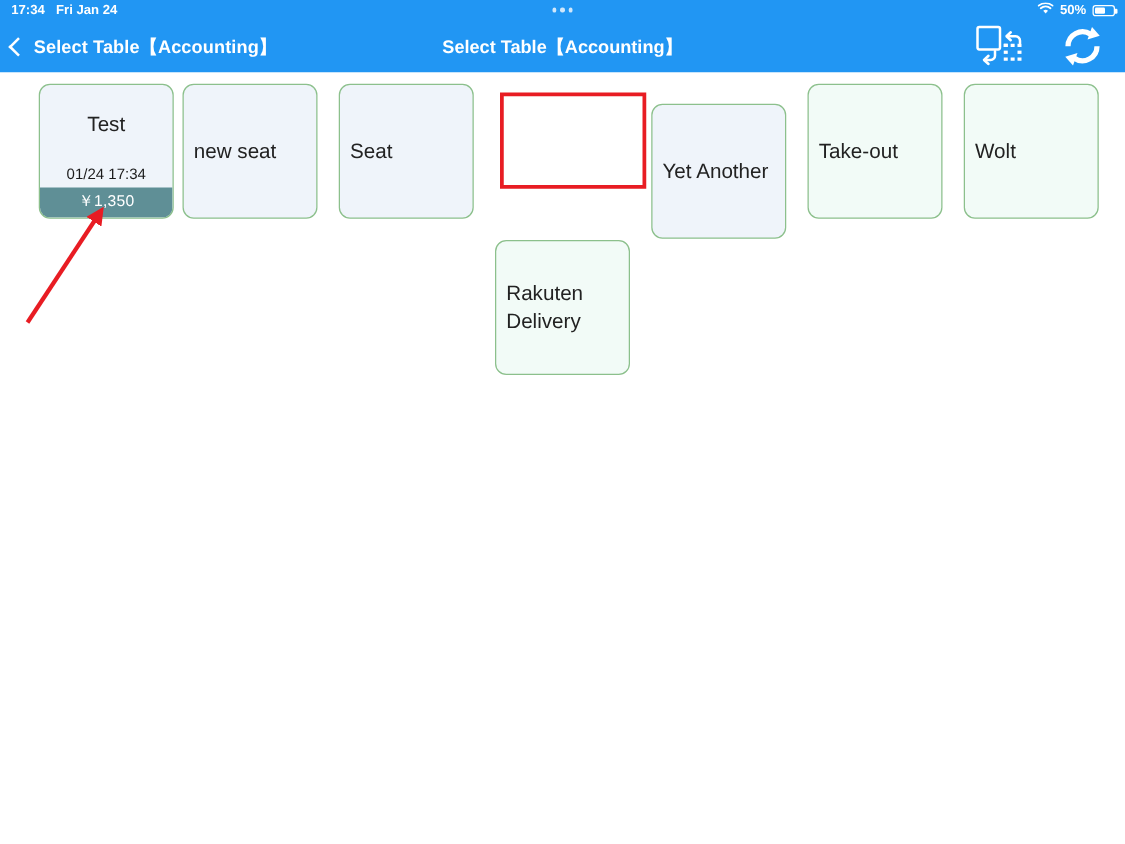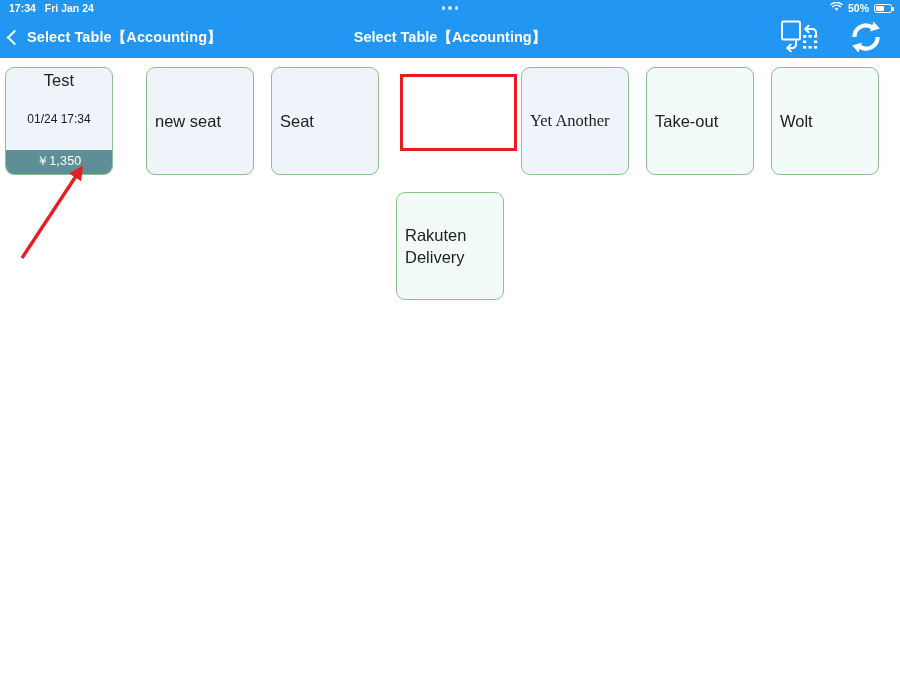--- a/index.html
+++ b/index.html
@@ -303,32 +303,32 @@
           <polygon points="10.4,33.4 4.2,26.4 14.0,23.4" fill="#ffffff"></polygon>
         </svg>
       </span>
     </span>
 
   </div>
 </div>
 
 <div class="table-area">
 
-<div class="table-card occupied" style="left: 5px; top: 9px; gap: 20px;">
+<div class="table-card occupied" style="left: 31px; top: 9px;">
       <div class="occupied-name">Test</div>
       <div class="occupied-time">01/24 17:34</div>
       <div class="occupied-total">￥1,350</div>
     </div>
     <div class="table-card" style="left: 146px; top: 9px;">
       <div class="card-label center">new seat</div>
     </div>
     <div class="table-card" style="left: 271px; top: 9px;">
       <div class="card-label left">Seat</div>
     </div>
-    <div class="table-card" style="left: 521px; top: 9px; font-family: Liberation Serif, serif;">
+    <div class="table-card" style="left: 521px; top: 25px;">
       <div class="card-label left">Yet Another</div>
     </div>
     <div class="table-card tint-green" style="left: 646px; top: 9px;">
       <div class="card-label center">Take-out</div>
     </div>
     <div class="table-card tint-green" style="left: 771px; top: 9px;">
       <div class="card-label center">Wolt</div>
     </div>
     <div class="table-card tint-green" style="left: 396px; top: 134px;">
       <div class="card-label left">Rakuten Delivery</div>

